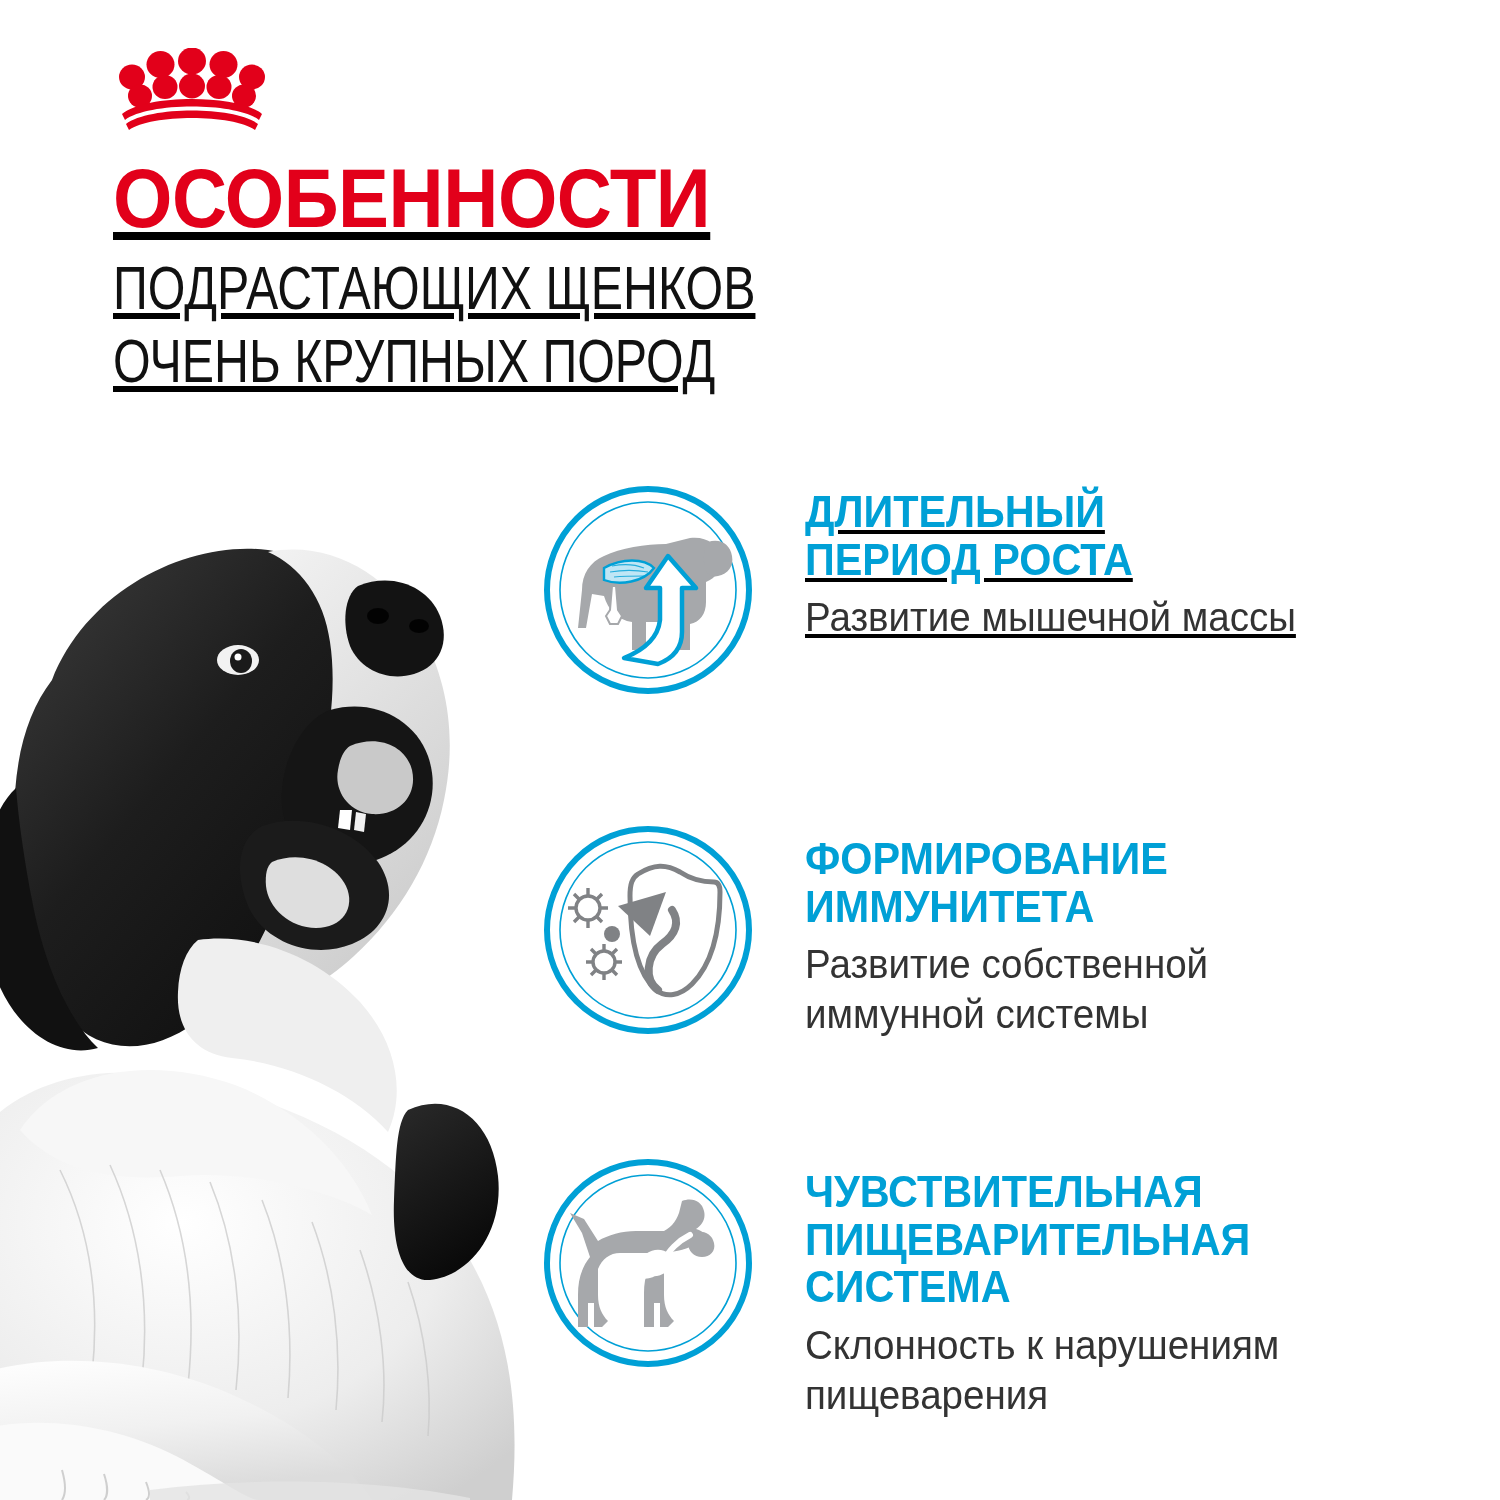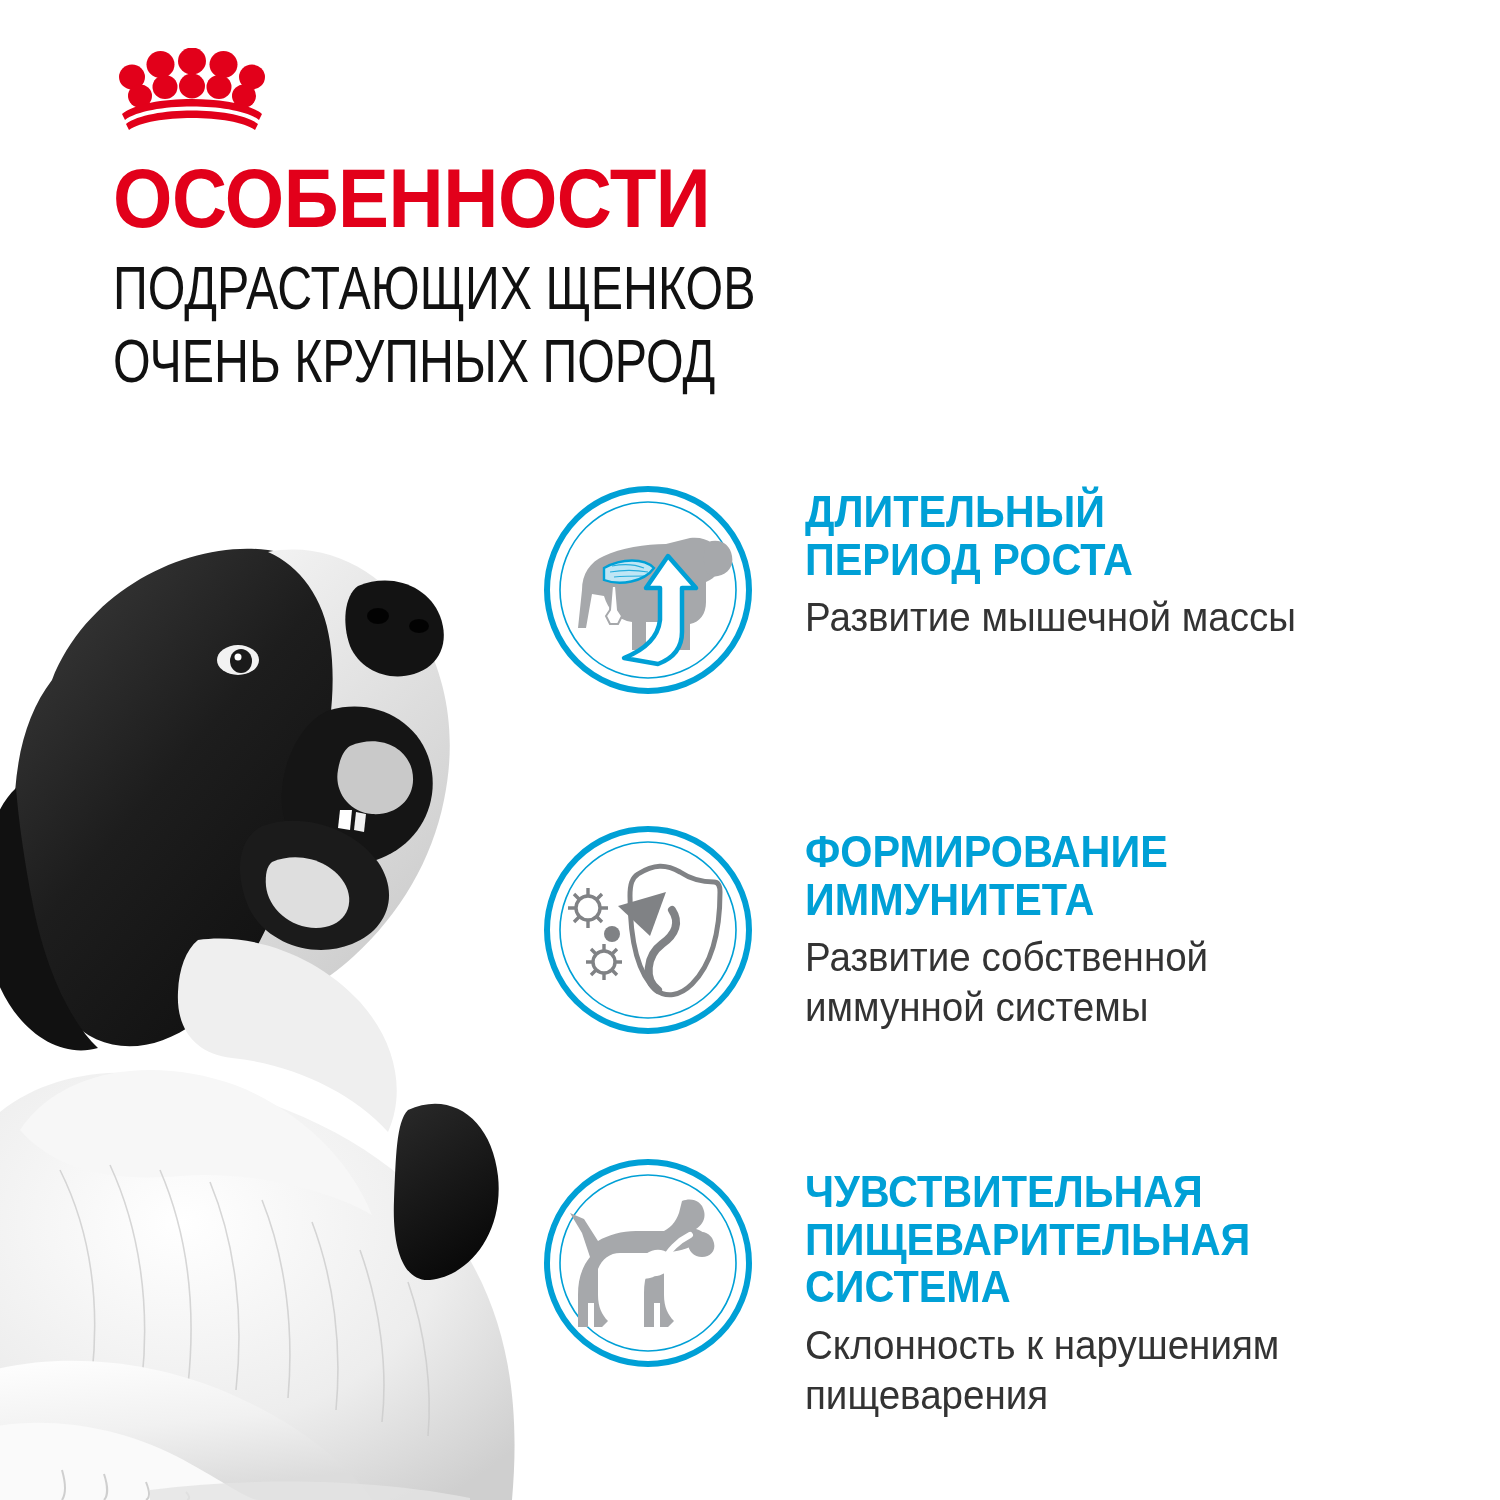--- a/index.html
+++ b/index.html
@@ -29,20 +29,21 @@
     width: 160px;
     height: 86px;
   }
 
   
   #header {
     position: absolute;
     left: 113px;
     top: 160px;
     width: 900px;
+    text-decoration: underline;
   }
   #title-main {
     font-family: "Liberation Sans Narrow", "Liberation Sans", sans-serif;
     font-weight: bold;
     font-size: 83px;
     line-height: 0.95;
     letter-spacing: -0.5px;
     color: #E2001A;
     transform: scaleX(0.92);
     transform-origin: left center;
@@ -110,22 +111,22 @@
     font-family: "Liberation Sans Narrow", "Liberation Sans", sans-serif;
     font-weight: normal;
     font-size: 41px;
     line-height: 1.22;
     color: #333333;
     transform: scaleX(0.94);
     transform-origin: left top;
     margin: 0;
     white-space: pre-line;
   }
-  #feature-0 .feature-text { top: 6px; }
-  #feature-1 .feature-text { top: 6px; }
+  #feature-0 .feature-text { top: 6px; text-decoration: underline; }
+  #feature-1 .feature-text { top: 13px; }
   #feature-2 .feature-text { top: 13px; }
 </style>
 </head>
 <body>
 
 <div id="page">
 
   <div id="brand-logo">
     <svg viewBox="0 0 160 86" width="160" height="86" xmlns="http://www.w3.org/2000/svg">
       <g fill="#E2001A">

